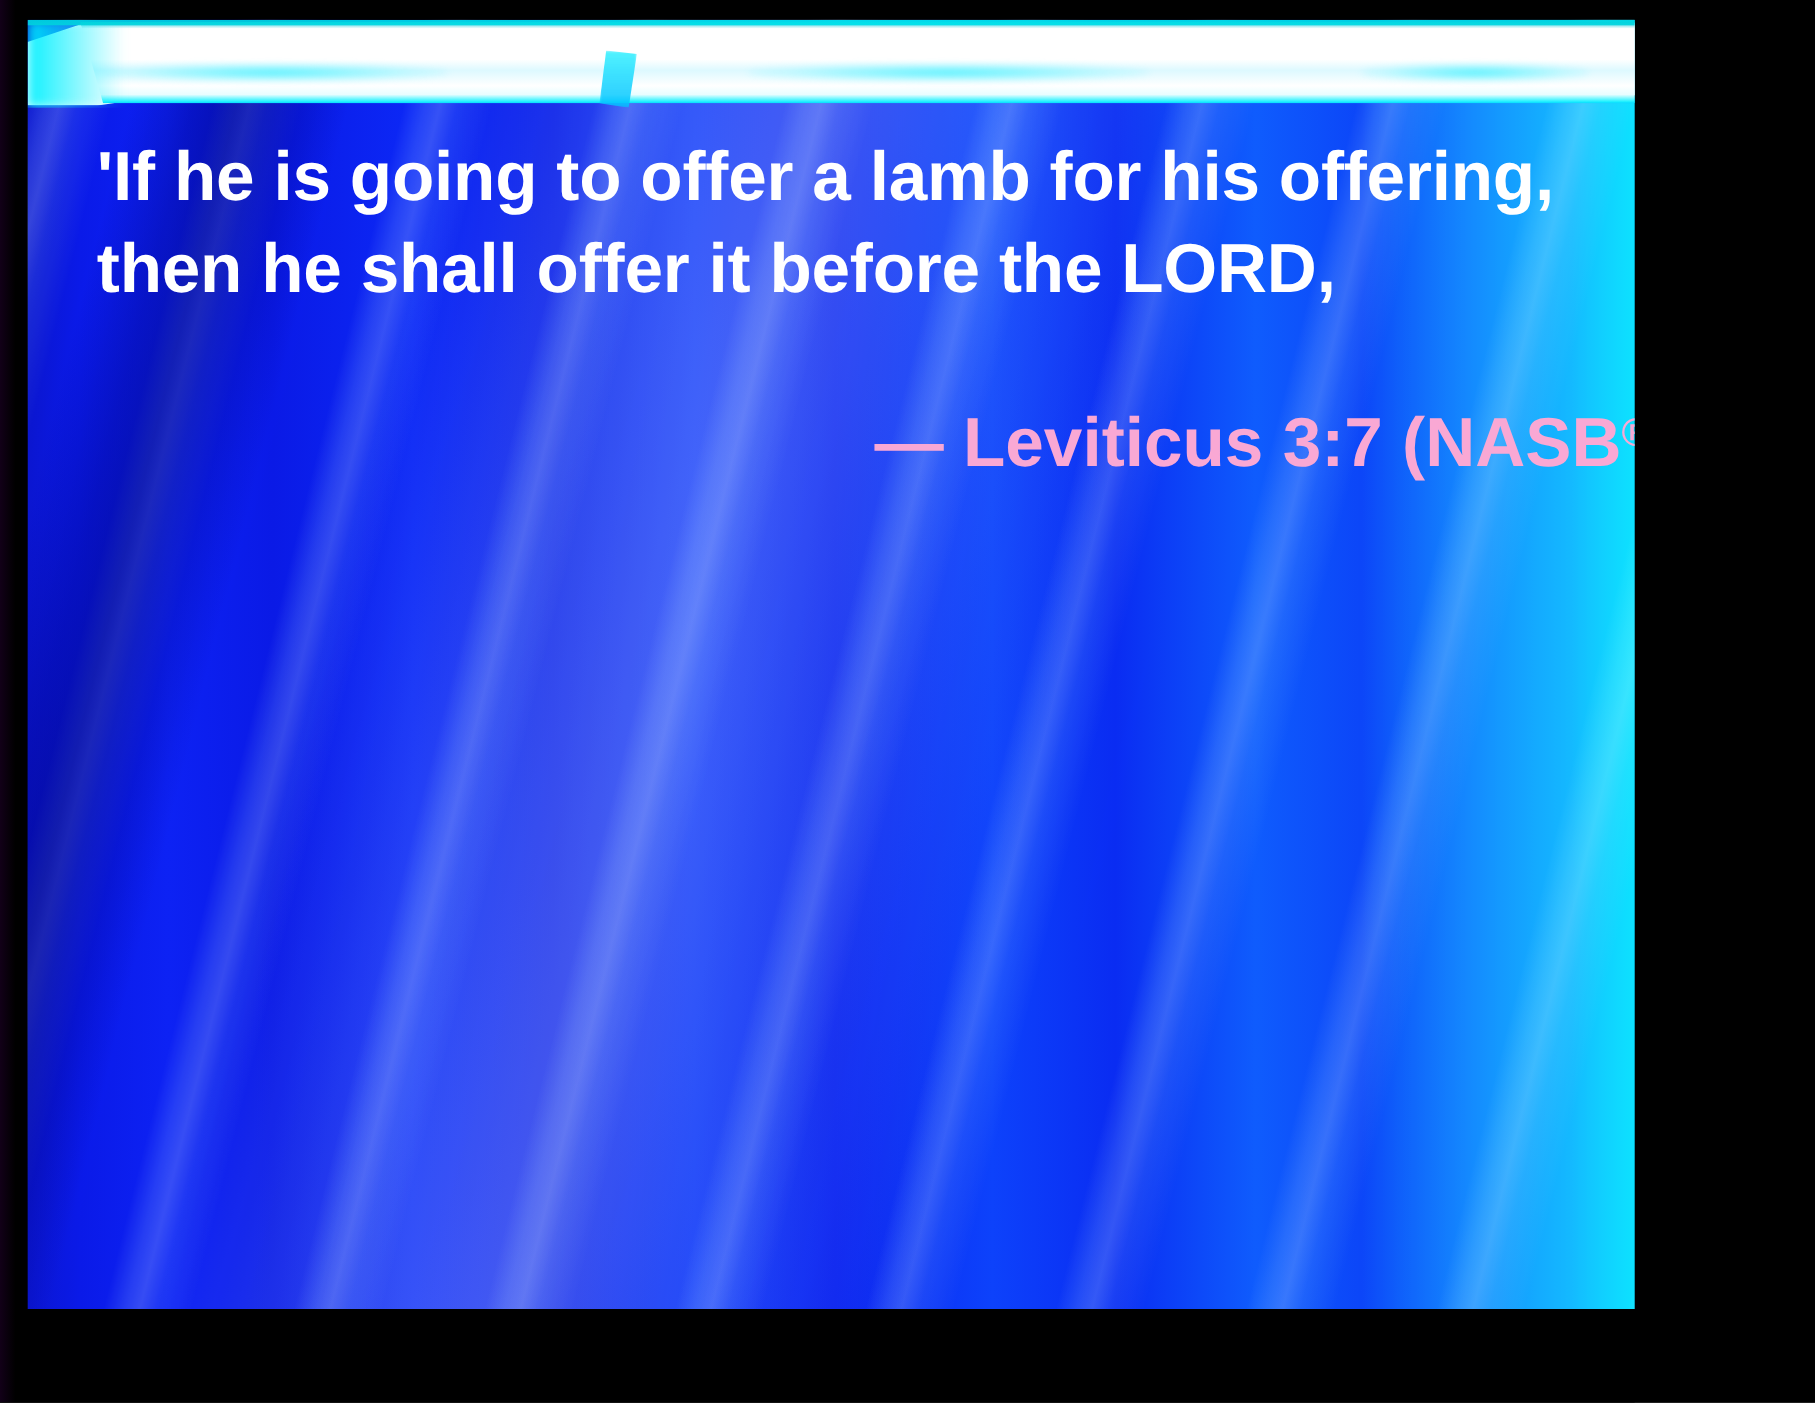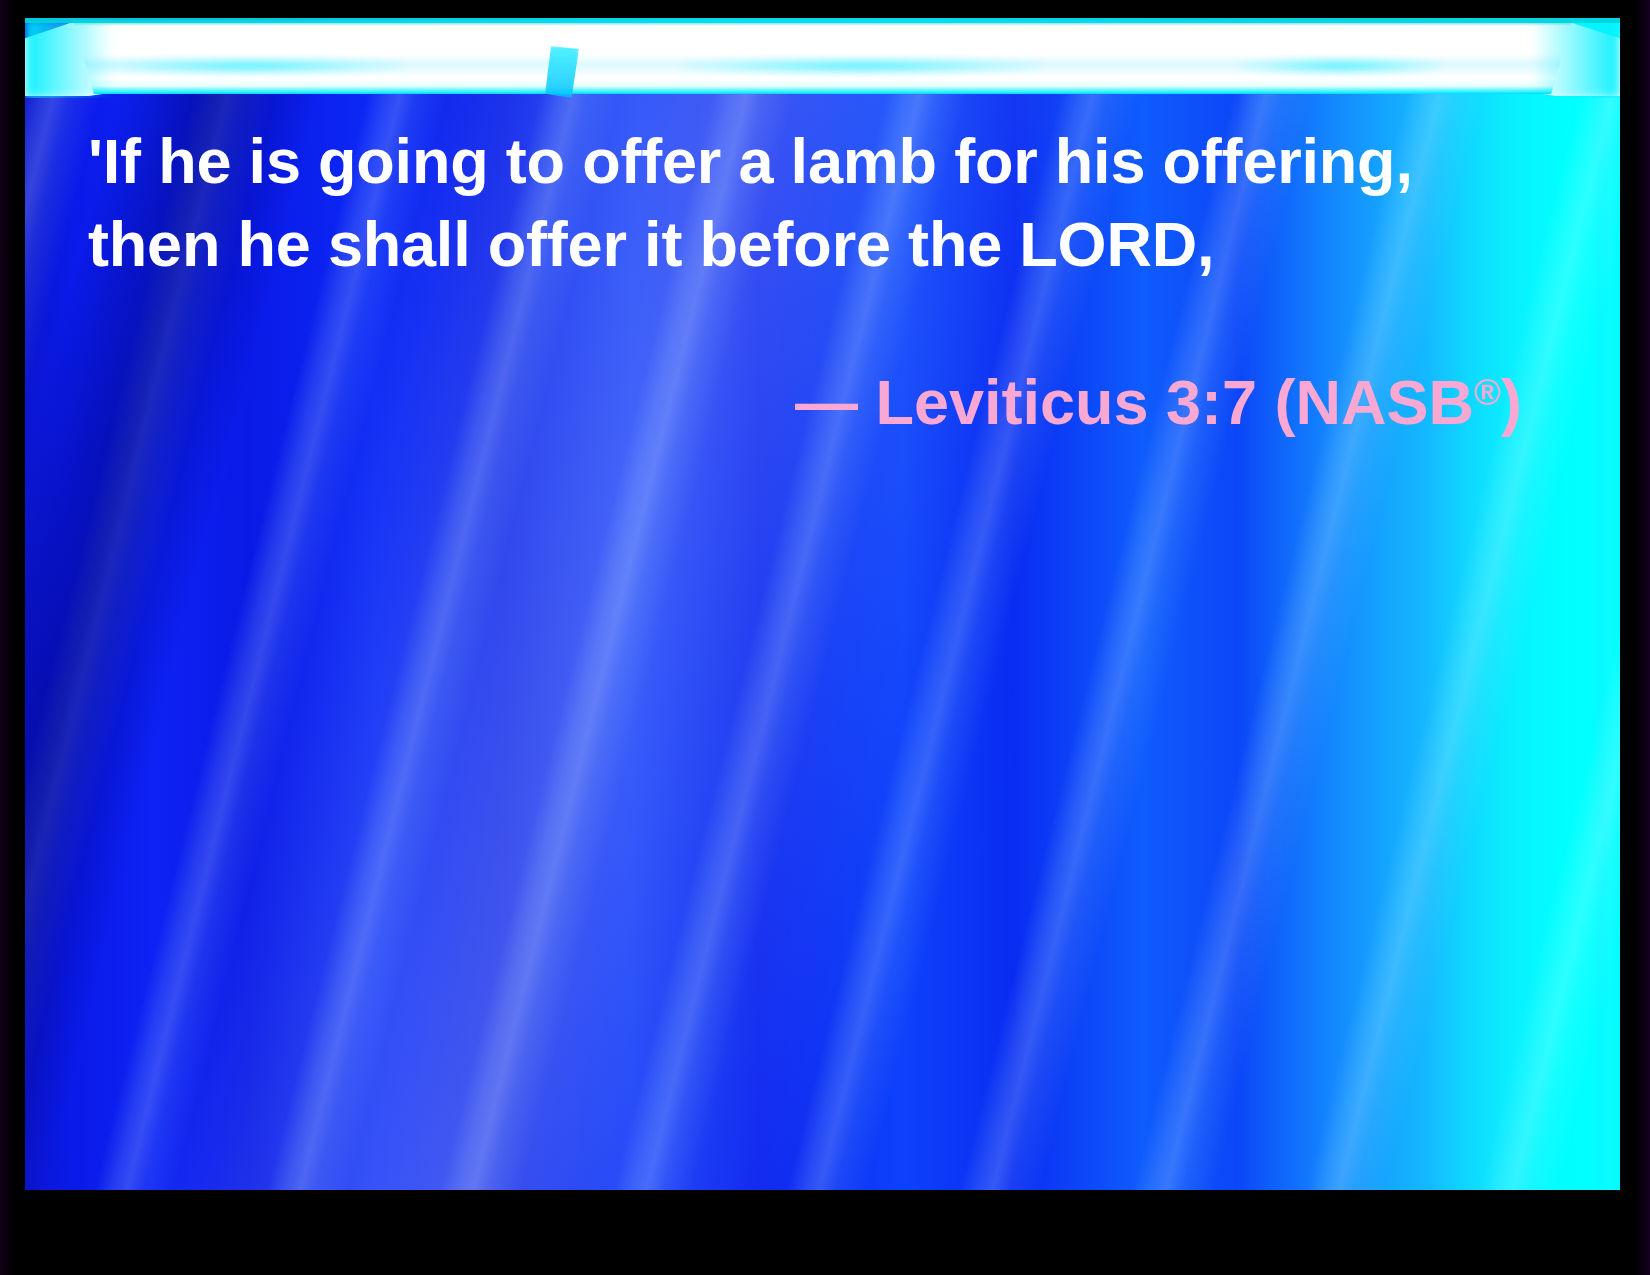--- a/index.html
+++ b/index.html
@@ -10,21 +10,21 @@
   body {
     width: 1650px;
     height: 1275px;
     overflow: hidden;
     font-family: "Liberation Sans", sans-serif;
   }
 
   
   #slide-frame {
     position: relative;
-    width: 1650px;
+    width: 1486px;
     height: 1275px;
     background: #000000;
     overflow: hidden;
     text-decoration: underline;
   }
 
   
   #frame-vignette {
     position: absolute;
     left: 0; top: 0;

